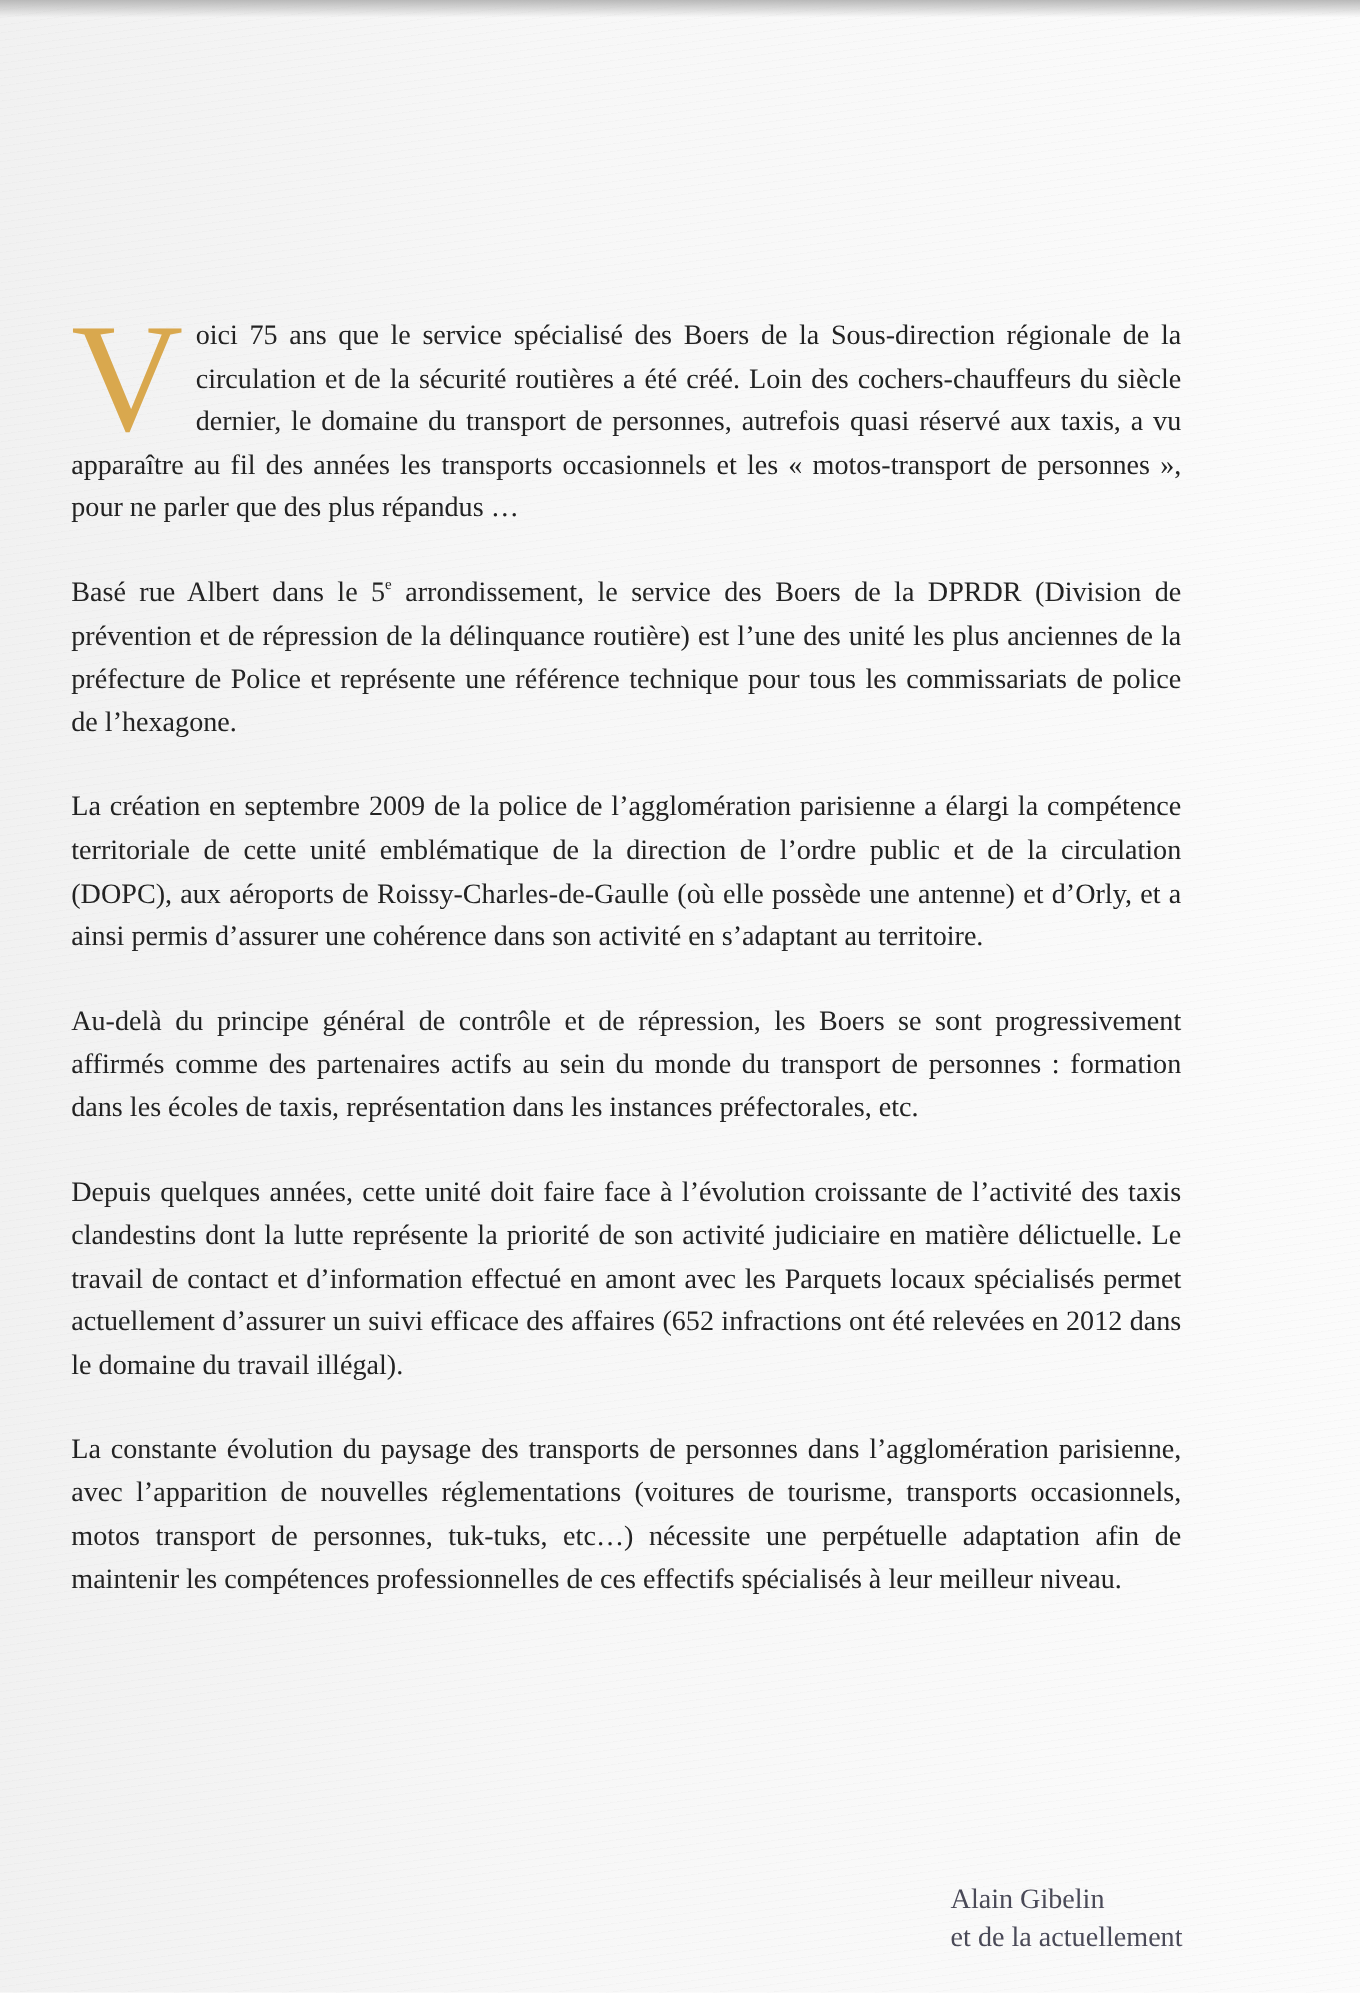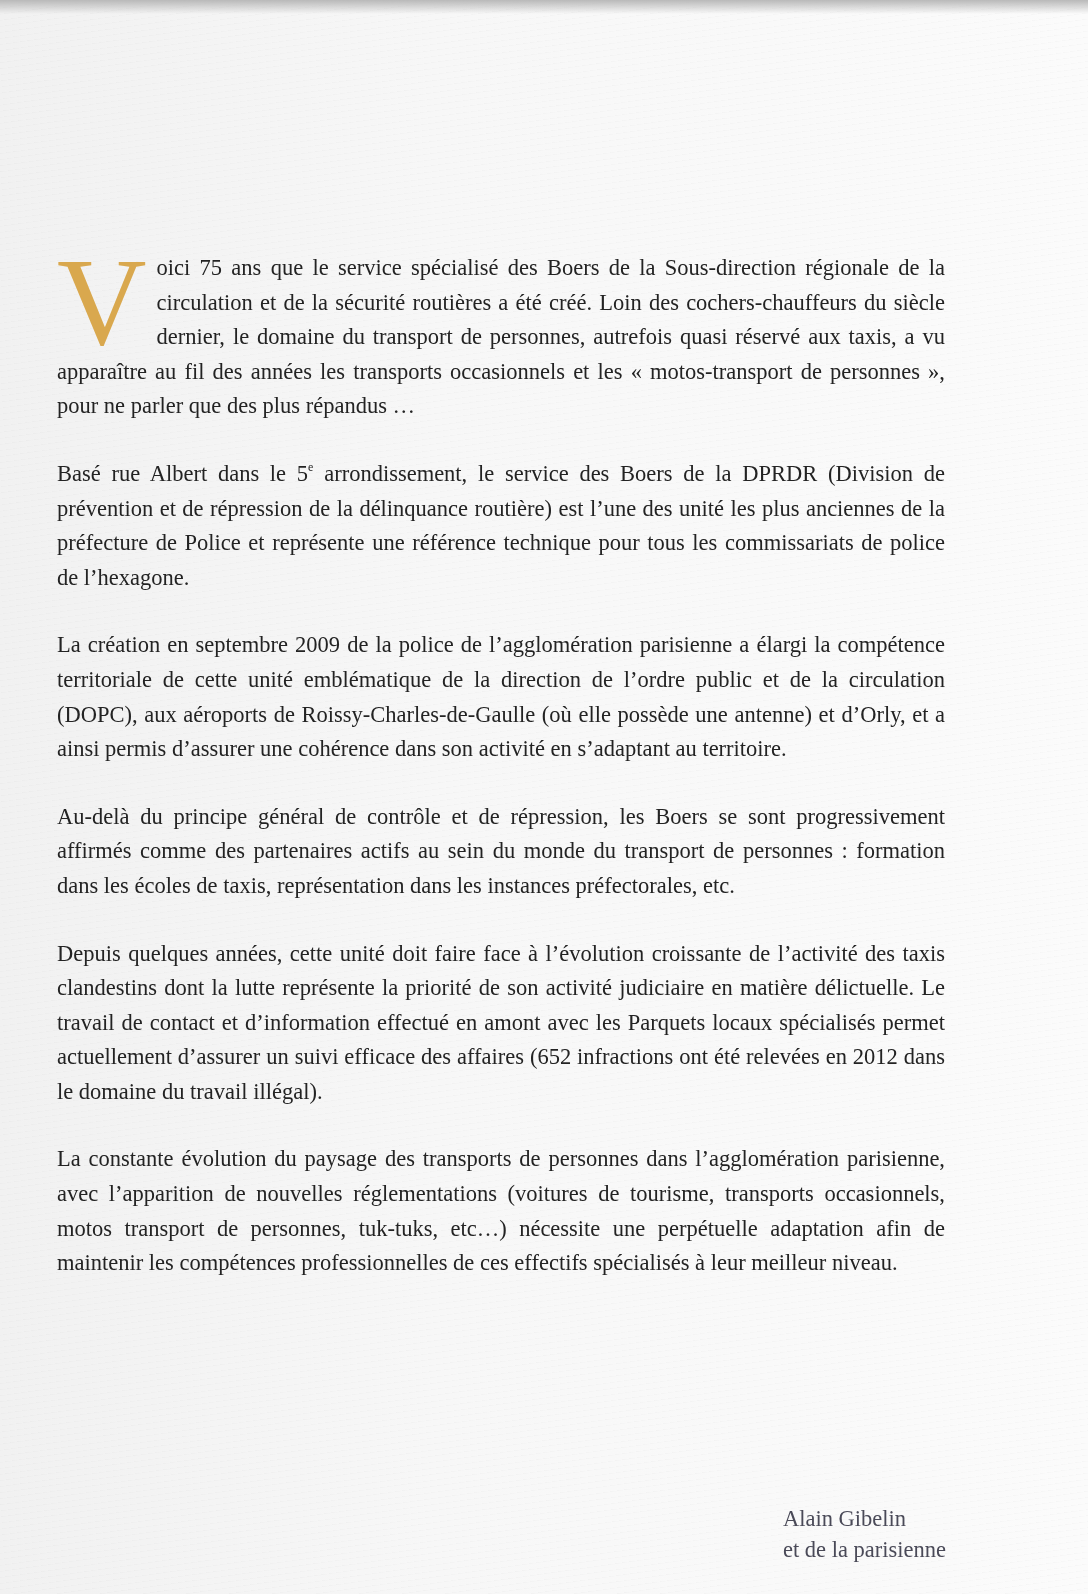--- a/index.html
+++ b/index.html
@@ -68,15 +68,15 @@
       <span>Basé rue Albert dans le 5</span><sup>e</sup><span> arrondissement, le service des Boers de la DPRDR (Division de prévention et de répression de la délinquance routière) est l’une des unité les plus anciennes de la préfecture de Police et représente une référence technique pour tous les commissariats de police de l’hexagone.</span>
     </p>
     <p class="para">La création en septembre 2009 de la police de l’agglomération parisienne a élargi la compétence territoriale de cette unité emblématique de la direction de l’ordre public et de la circulation (DOPC), aux aéroports de Roissy-Charles-de-Gaulle (où elle possède une antenne) et d’Orly, et a ainsi permis d’assurer une cohérence dans son activité en s’adaptant au territoire.</p>
     <p class="para">Au-delà du principe général de contrôle et de répression, les Boers se sont progressivement affirmés comme des partenaires actifs au sein du monde du transport de personnes : formation dans les écoles de taxis, représentation dans les instances préfectorales, etc.</p>
     <p class="para">Depuis quelques années, cette unité doit faire face à l’évolution croissante de l’activité des taxis clandestins dont la lutte représente la priorité de son activité judiciaire en matière délictuelle. Le travail de contact et d’information effectué en amont avec les Parquets locaux spécialisés permet actuellement d’assurer un suivi efficace des affaires (652 infractions ont été relevées en 2012 dans le domaine du travail illégal).</p>
     <p class="para">La constante évolution du paysage des transports de personnes dans l’agglomération parisienne, avec l’apparition de  nouvelles réglementations (voitures de tourisme, transports occasionnels, motos transport de personnes, tuk-tuks, etc…) nécessite une perpétuelle adaptation afin de maintenir les compétences professionnelles de ces effectifs spécialisés à leur meilleur niveau.</p>
   </div>
 
   <div class="signature">
     <div>Alain Gibelin</div>
-    <div>et de la parisienne</div>
+    <div>et de la actuellement</div>
   </div>
 </div>
 
 </body></html>

